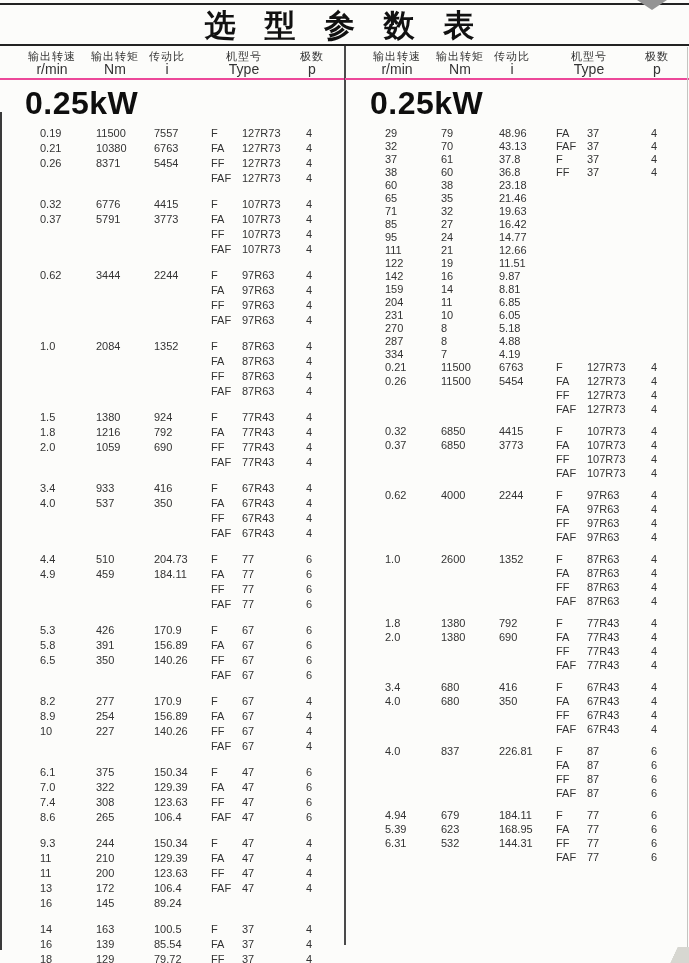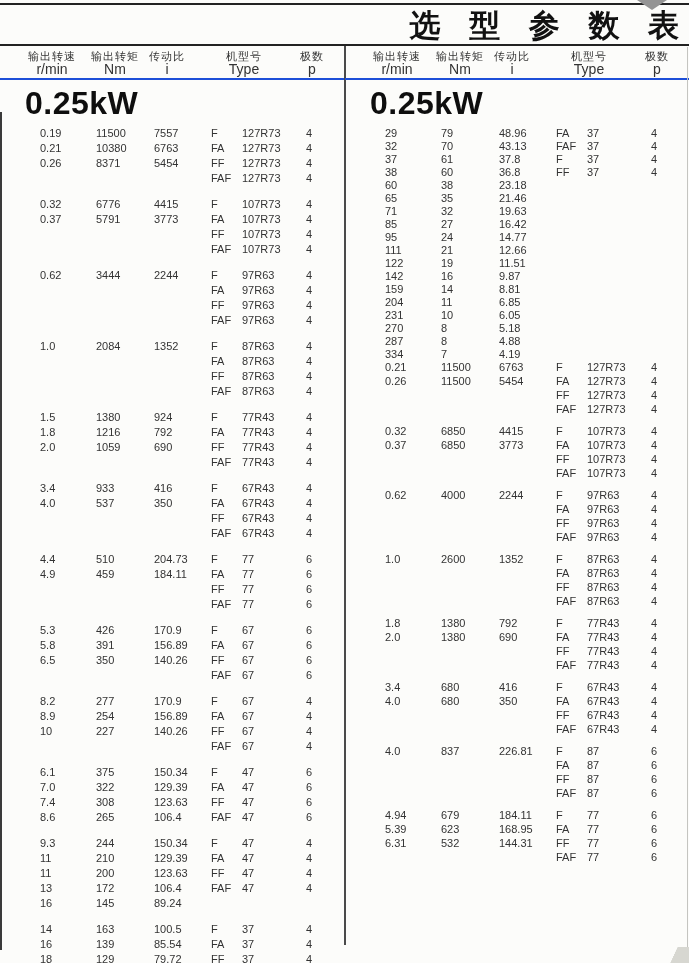--- a/index.html
+++ b/index.html
@@ -6,21 +6,21 @@
   .page{
     position:relative;width:689px;height:963px;margin:0 auto;
     background:#fcfcfa;overflow:hidden;
     font-family:"Liberation Sans","DejaVu Sans",sans-serif;
     color:#2b2b2b;
   }
   .rule{position:absolute;left:0;right:0;background:#222;}
   .rule-top{top:3px;height:2px;}
   .rule-title{top:44px;height:2px;}
   .page-title{
-    position:absolute;top:5px;left:0;right:0;text-align:right;
+    position:absolute;top:5px;left:0;right:0;text-align:center;
     font-size:31px;font-weight:bold;color:#111;
     letter-spacing:10px;white-space:nowrap;
   }
   .corner-mark{
     position:absolute;top:0;left:637px;width:0;height:0;
     border-left:15px solid transparent;border-right:15px solid transparent;
     border-top:10px solid #949494;
   }
   .left-scan-edge{position:absolute;left:0;top:112px;height:838px;width:2px;background:#3a3a3a;}
   .right-scan-edge{position:absolute;left:687px;top:47px;height:906px;width:1px;background:#c4c4c0;}
@@ -29,21 +29,21 @@
     background:linear-gradient(115deg,rgba(0,0,0,0) 60%,#d7d7d1 61%);
   }
   .divider{position:absolute;left:344px;top:46px;height:899px;width:1.5px;background:#4a4a4a;}
 
   .table-half{position:absolute;top:0;height:963px;}
   #left-table{left:0;width:344px;}
   #right-table{left:345px;width:344px;}
 
   .col-header{
     position:absolute;top:47px;left:0;width:100%;height:31px;
-    border-bottom:2px solid #1d4ed8;
+    border-bottom:2px solid #ec4899;
   }
   .hcell{position:absolute;top:2px;text-align:center;}
   .hlabel{font-size:11px;line-height:14px;color:#333;letter-spacing:1px;}
   .hunit{font-size:14px;line-height:13px;color:#333;}
   .hc-speed{left:16px;width:72px;}
   .hc-torque{left:86px;width:58px;}
   .hc-ratio{left:141px;width:52px;}
   .hc-type{left:196px;width:96px;}
   .hc-poles{left:290px;width:44px;}
 

